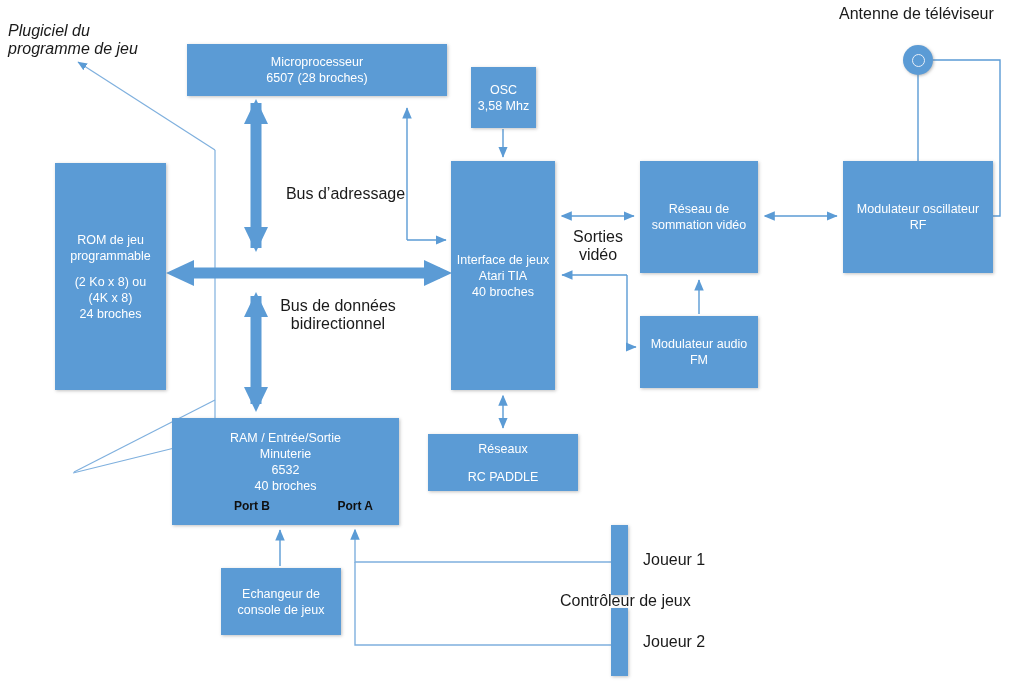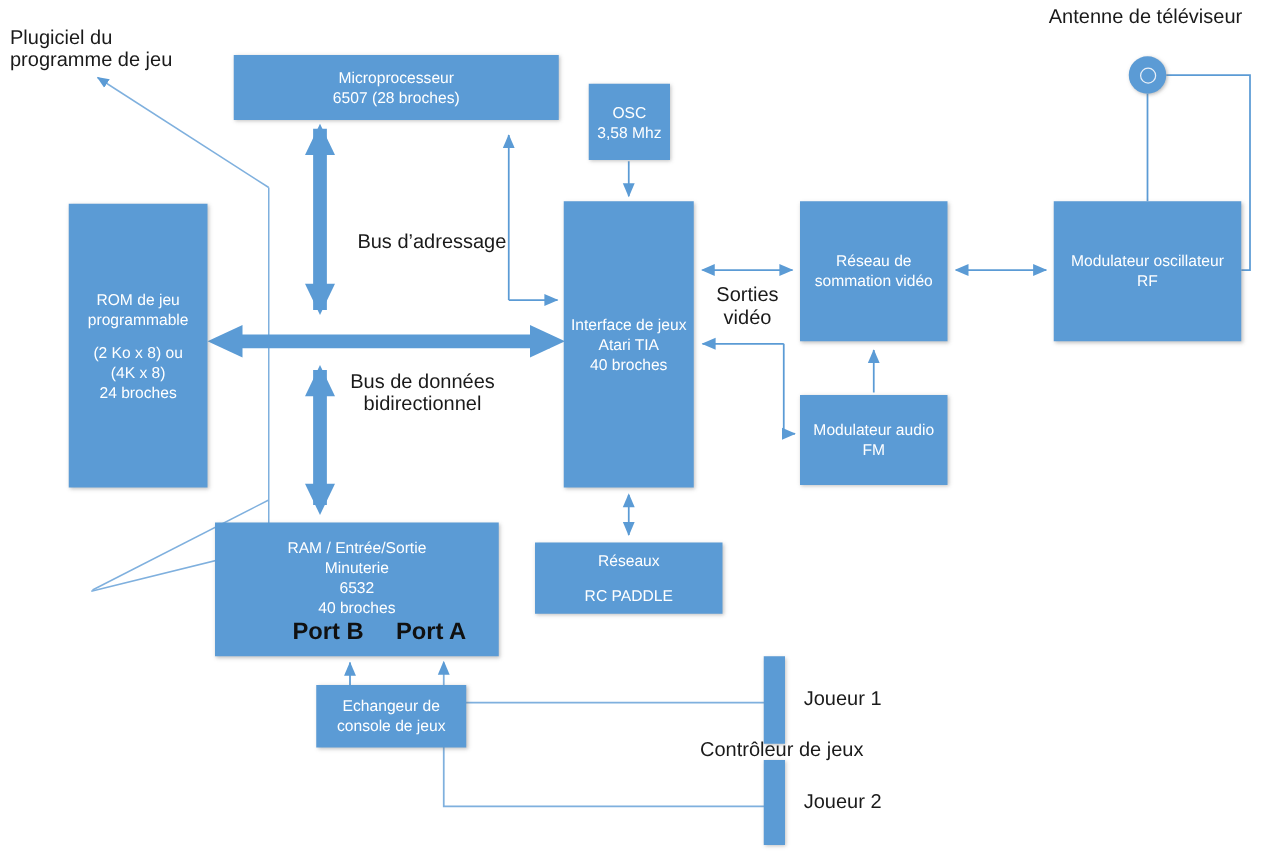--- a/index.html
+++ b/index.html
@@ -56,21 +56,21 @@
   .node .portrow {
     display: flex;
     width: 100%;
     justify-content: space-between;
     padding: 0 26px 0 62px;
     box-sizing: border-box;
     margin-top: 4px;
   }
   .node .port {
     color: #101010;
-    font-size: 19px;
+    font-size: 12px;
     font-weight: bold;
   }
   .antenna {
     position: absolute;
     width: 30px;
     height: 30px;
     border-radius: 50%;
     background: #5B9BD5;
     box-shadow: 1px 1px 3px rgba(120,120,120,0.5);
     display: flex;
@@ -223,33 +223,33 @@
       <span class="port">Port B</span>
       <span class="port">Port A</span>
     </span>
   </div>
 
   <div class="node" style="left:428px; top:434px; width:150px; height:57px;gap:12px;">
     <span class="line">Réseaux</span>
     <span class="line">RC PADDLE</span>
   </div>
 
-  <div class="node" style="left:221px; top:548px; width:120px; height:50px;margin-left:32px;">
+  <div class="node" style="left:221px; top:568px; width:120px; height:67px;">
     <span class="line">Echangeur de</span>
     <span class="line">console de jeux</span>
   </div>
 
   <div class="bar" style="left:611px; top:525px; width:17px; height:70px;"></div>
   <div class="bar" style="left:611px; top:608px; width:17px; height:68px;"></div>
 
   <div class="antenna" style="left:903px; top:45px;">
     <span class="hole"></span>
   </div>
 
-  <div class="caption" style="left:8px; top:22px; width:150px;">Plugiciel du
+  <div class="caption" style="left:8px; top:22px; width:150px;font-style:italic;">Plugiciel du
 programme de jeu</div>
 
   <div class="caption center" style="left:278px; top:185px; width:135px;">Bus d’adressage</div>
 
   <div class="caption center" style="left:268px; top:297px; width:140px;">Bus de données
 bidirectionnel</div>
 
   <div class="caption center" style="left:564px; top:228px; width:68px;">Sorties
 vidéo</div>
 

